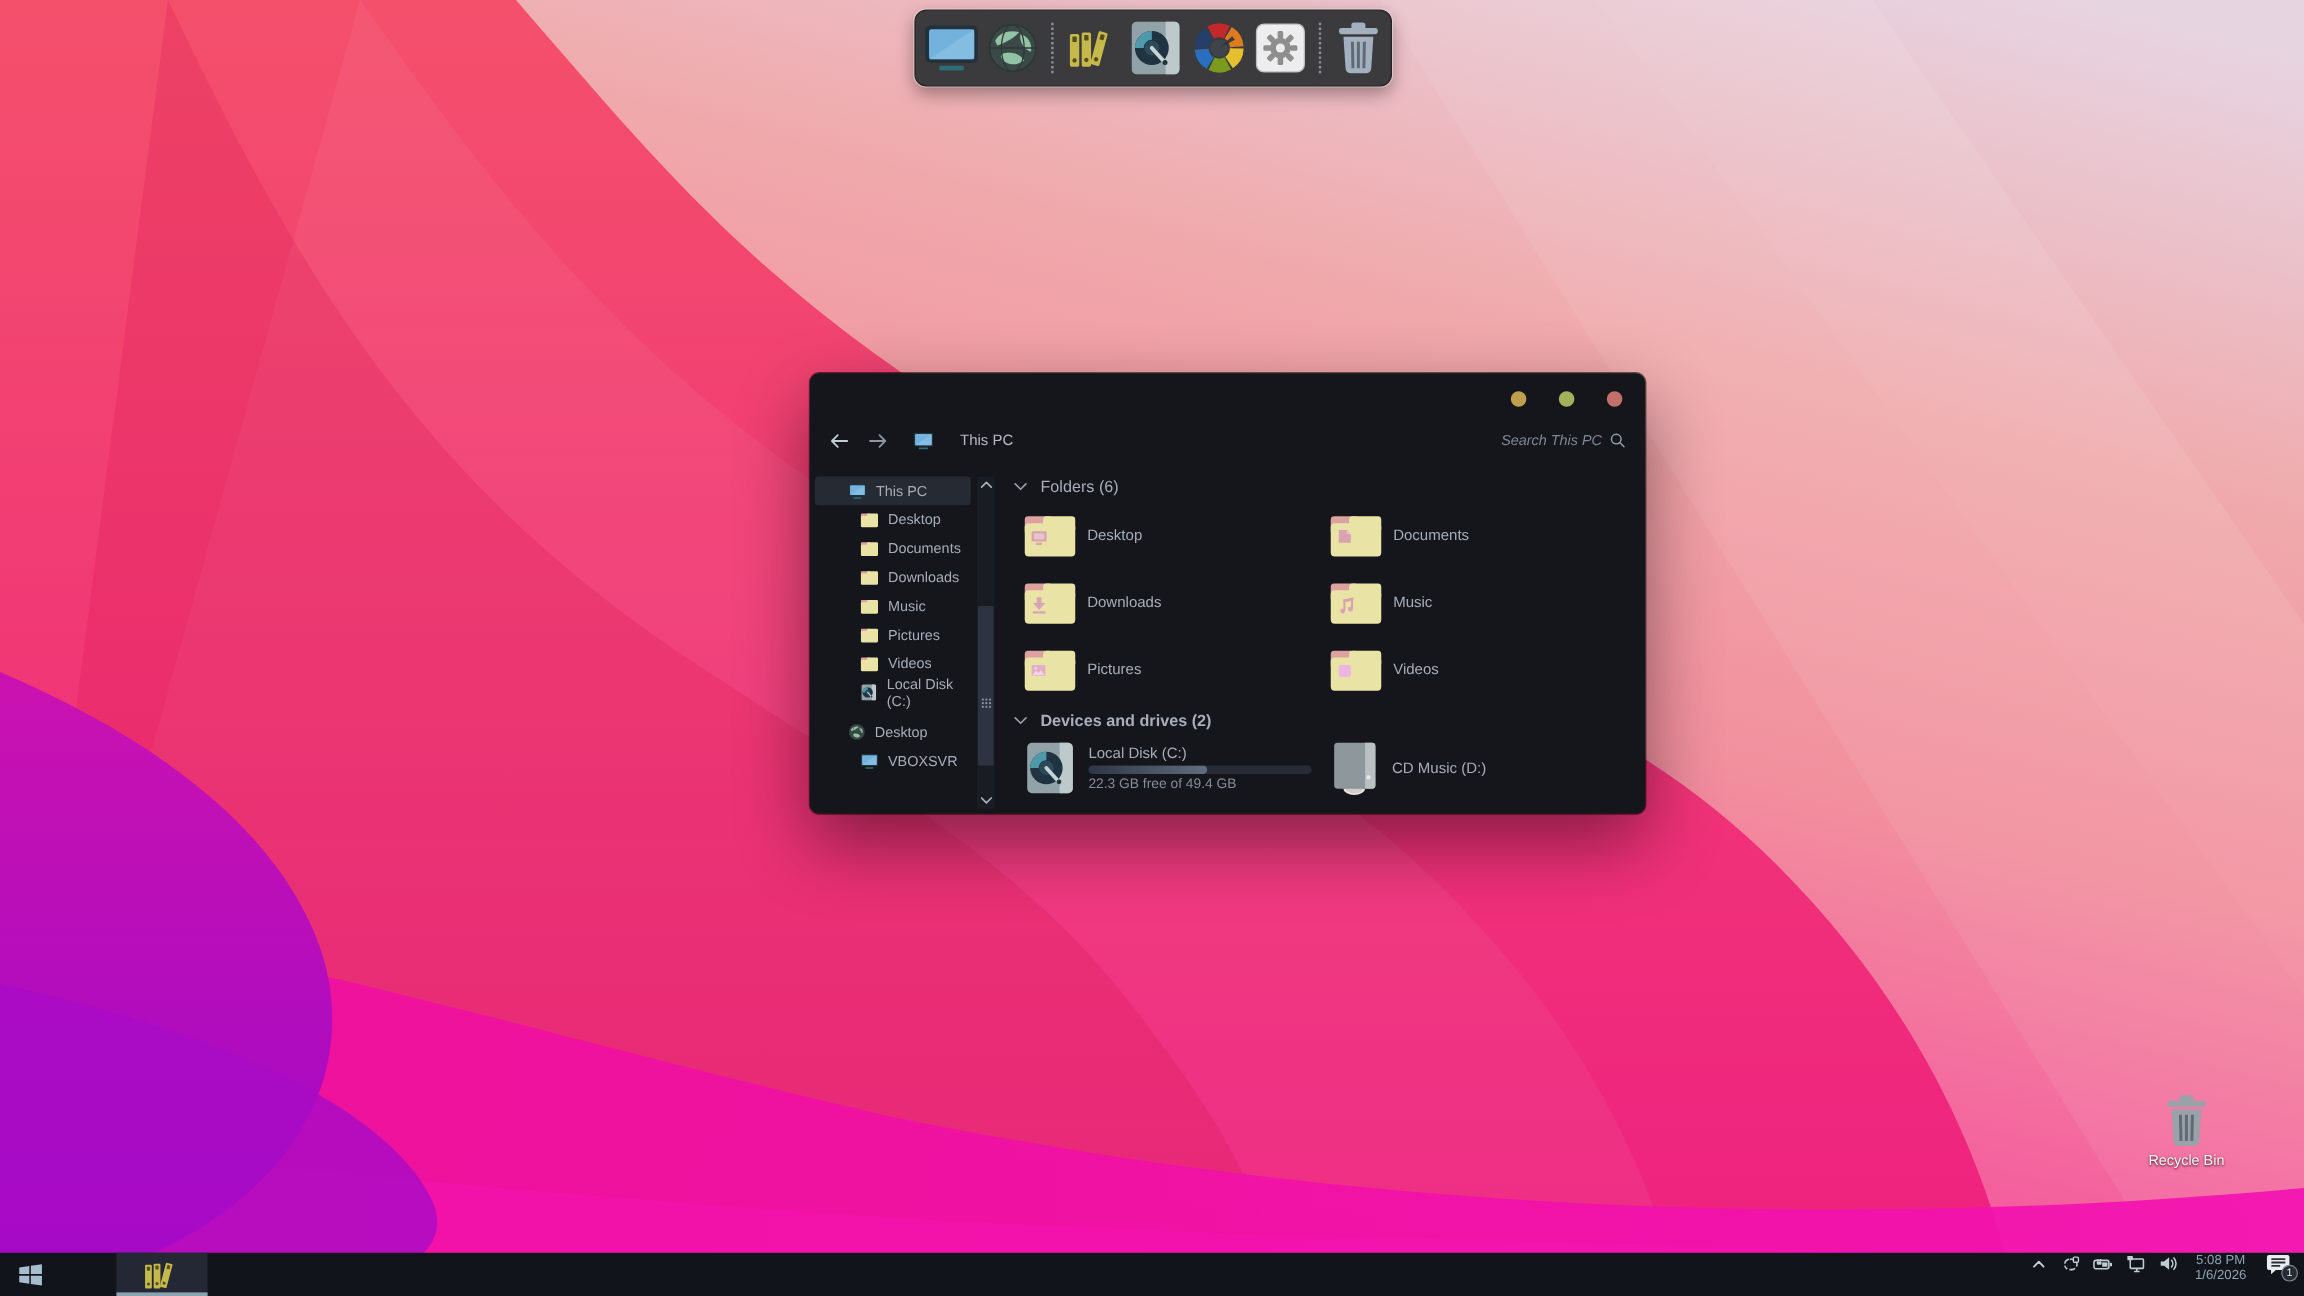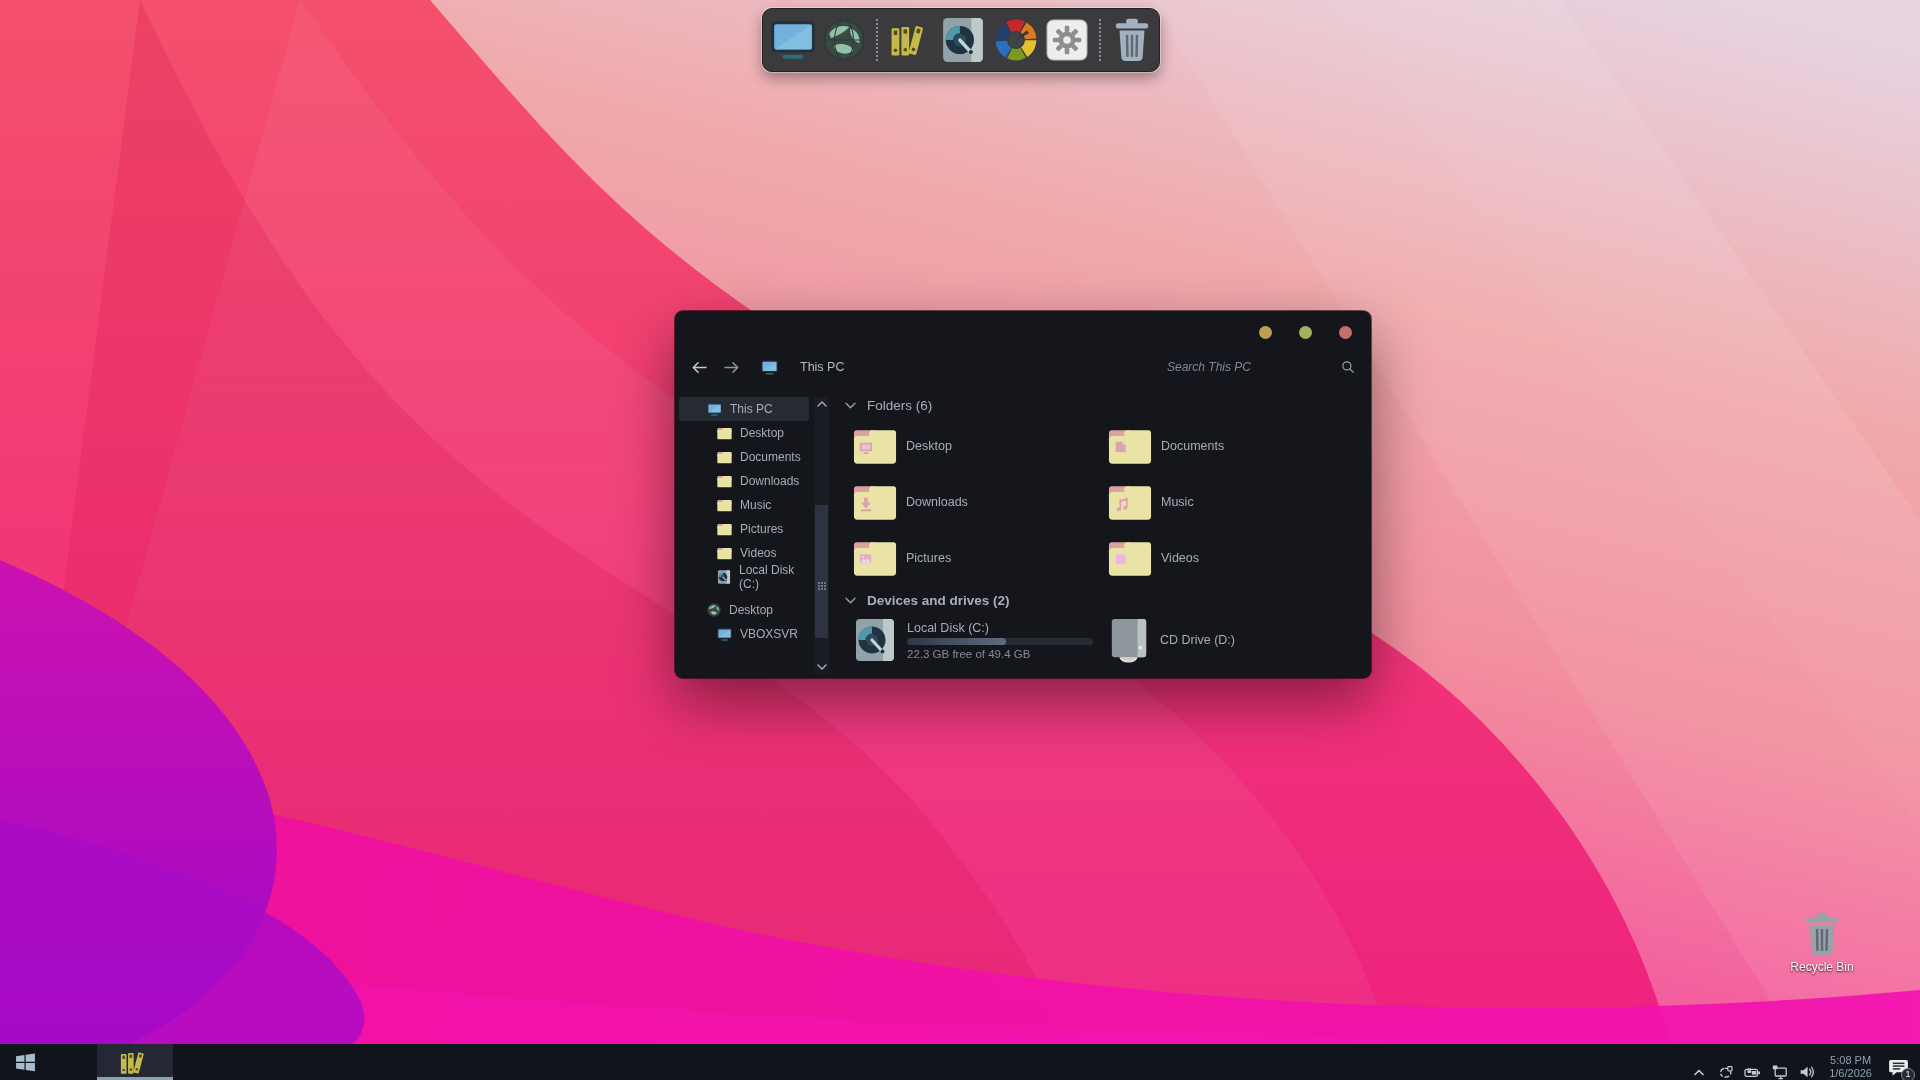--- a/index.html
+++ b/index.html
@@ -23,21 +23,21 @@
     box-shadow:0 0 0 1px rgba(0,0,0,.55), 0 24px 60px rgba(0,0,0,.45); color:#a7adb6; }
   .fe-titlebar { position:absolute; top:0; left:0; right:0; height:40px; }
   .traffic { position:absolute; top:15px; right:19px; display:flex; gap:27px; }
   .tl { width:13px; height:13px; border-radius:50%; }
   .fe-toolbar { position:absolute; top:40px; left:0; right:0; height:32px; display:flex; align-items:center; padding:0 12px; }
   .nav-btn { width:24px; height:24px; display:flex; align-items:center; justify-content:center; }
   .loc-icon { margin-left:18px; }
   .loc-text { margin-left:22px; font-size:12.5px; color:#b5bac2; }
   .searchbox { margin-left:auto; width:196px; height:24px; position:relative; }
   .searchbox input { width:100%; height:100%; background:transparent; border:none; outline:none;
-    color:#aab0ba; font-size:12px; padding:0 24px 0 4px; font-family:inherit; }
+    color:#aab0ba; font-size:12px; padding:0 24px 0 4px; font-family:inherit;text-align:right; }
   .searchbox input::placeholder { color:#7e8793; font-style:italic; }
   .searchbox .mag { position:absolute; right:4px; top:5px; }
 
   .fe-body { position:absolute; top:86px; left:0; right:0; bottom:0; }
 
   .fe-sidebar { position:absolute; left:0; top:0; bottom:0; width:138px; font-size:12px; }
   .side-item { height:24px; display:flex; align-items:center; gap:8px; padding-left:28px; margin:0 4px; border-radius:3px; }
   .side-item.ind { padding-left:38px; }
   .side-item.sel { background:#252a33; }
   .side-gap { height:9px; }
@@ -67,21 +67,21 @@
   
   .desktop-icon { position:absolute; left:1784px; top:912px; width:76px; z-index:2; text-align:center; }
   .desktop-icon .lbl { margin-top:4px; font-size:12px; color:#f4f4f4; text-shadow:0 1px 2px rgba(0,0,0,.85); }
 
   
   .taskbar { position:absolute; left:0; bottom:0; width:1920px; height:36px; background:#11141a; z-index:10;
     display:flex; align-items:stretch; }
   .tb-start { width:50px; display:flex; align-items:center; justify-content:center; color:#a6bdcd; }
   .tb-app { width:76px; margin-left:47px; position:relative; background:#232834; display:flex; align-items:center; justify-content:center; }
   .tb-app .underline { position:absolute; left:0; right:0; bottom:0; height:3px; background:#8ba2b0; }
-  .tb-right { margin-left:auto; display:flex; align-items:flex-end; gap:10px; padding-right:8px; color:#c2ccd3;margin-top:11px; }
+  .tb-right { margin-left:auto; display:flex; align-items:flex-start; gap:10px; padding-right:8px; color:#c2ccd3; }
   .tray-ic { width:17px; height:17px; display:flex; align-items:center; justify-content:center; }
   .tb-clock { font-size:11px; line-height:13px; text-align:center; color:#8ea3b3; padding:0 4px; }
   .tb-notif { position:relative; width:24px; height:22px; margin-left:2px; }
   .tb-notif .badge { position:absolute; right:-3px; bottom:-2px; width:14px; height:14px; border-radius:50%;
     background:#262b31; border:1.5px solid #7d868e; color:#e6ebef; font-size:9px; line-height:11px; text-align:center; }
 
   svg { display:block; }
 </style>
 </head>
 <body>
@@ -552,21 +552,21 @@
             <div class="bar">
               <div class="bar-fill" style="width: 53%;"></div>
             </div>
             <span class="drive-free">22.3 GB free of 49.4 GB</span>
           </div>
         </div>
         <div class="drive">
           <svg width="42" height="45">
               <use href="#i-cd"></use>
             </svg>
-          <span class="drive-name">CD Drive (D:)</span>
+          <span class="drive-name">CD Music (D:)</span>
         </div>
       </div>
 
     </div>
   </div>
 </div>
 
 <div class="desktop-icon">
   <svg width="38" height="44" style="margin:0 auto;color:#9aa1a8">
       <use href="#i-trash"></use>

